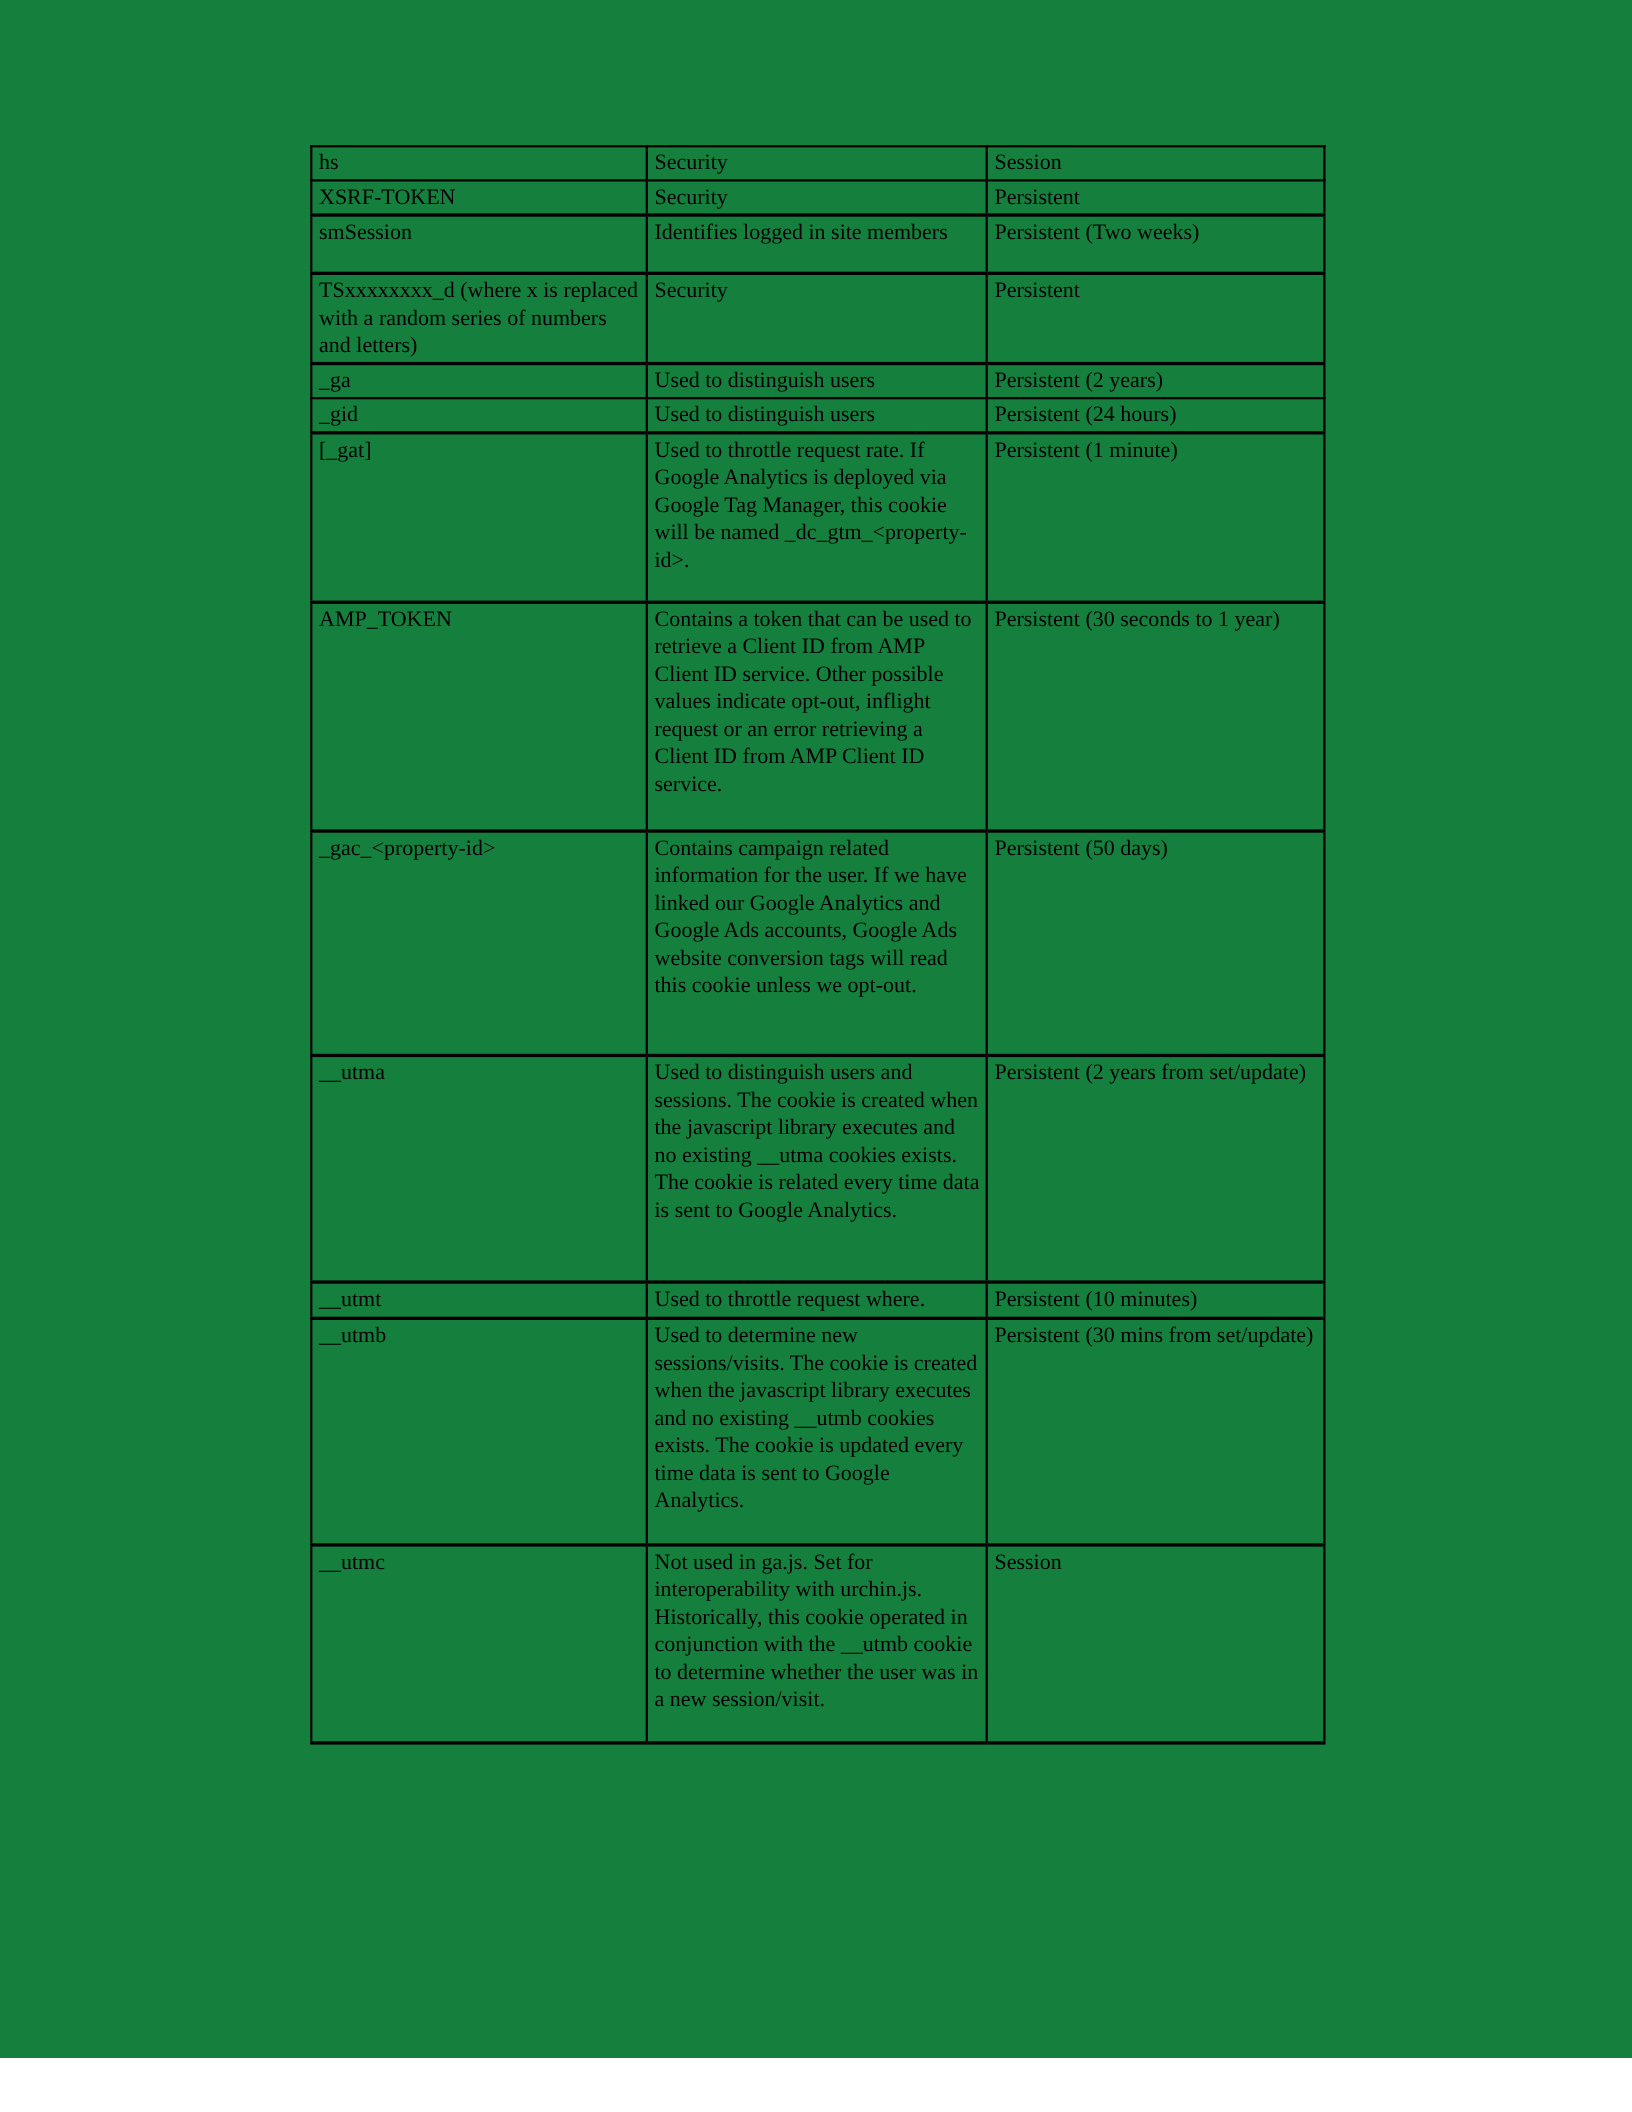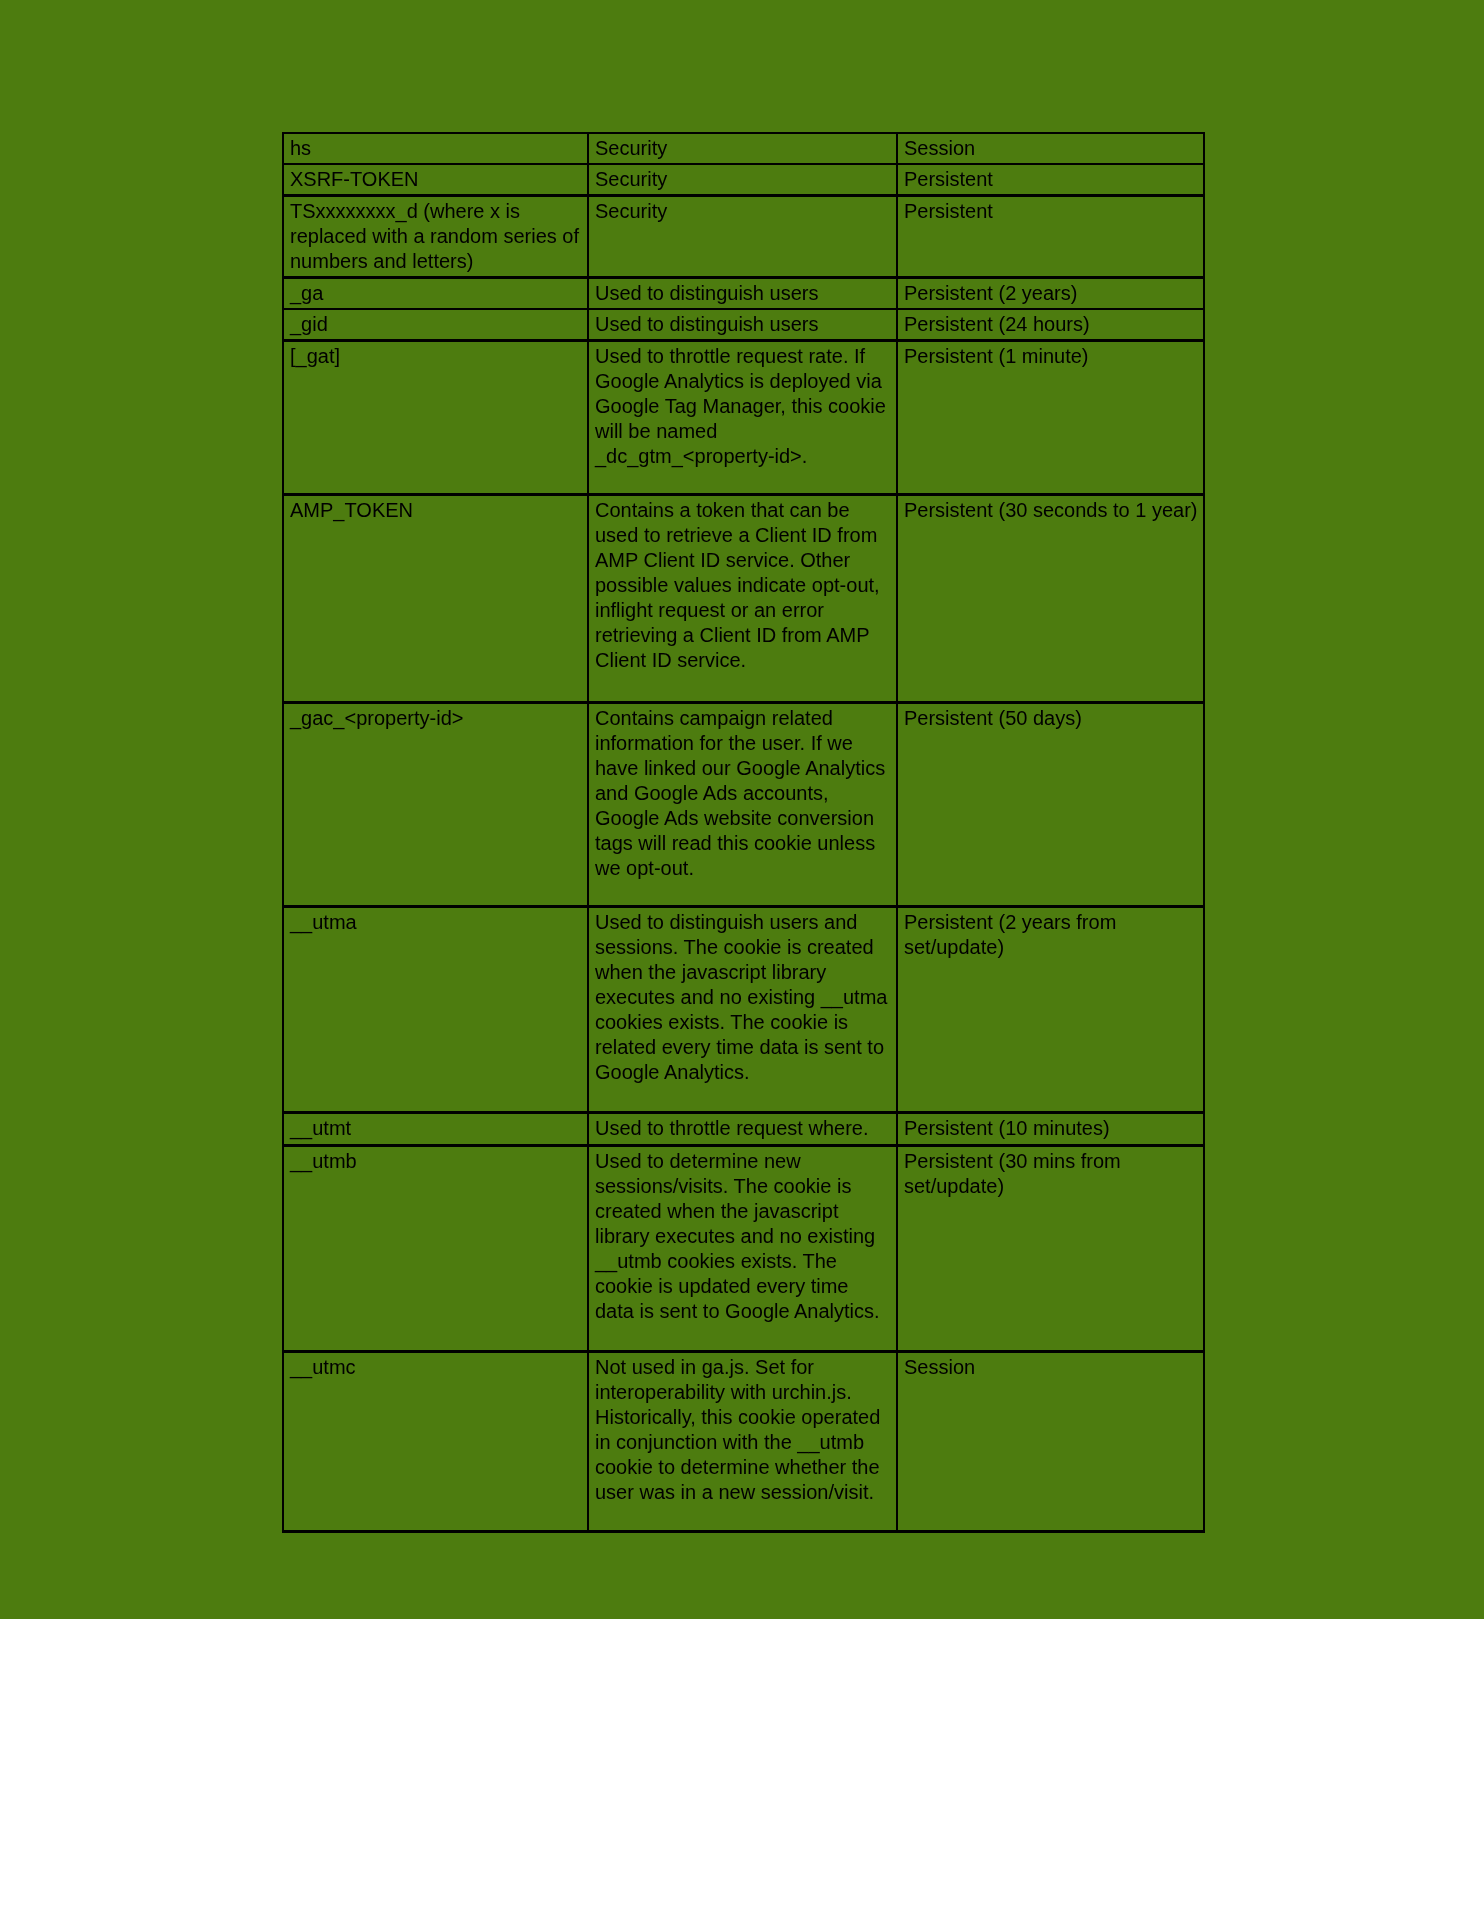--- a/index.html
+++ b/index.html
@@ -3,23 +3,23 @@
 <meta charset="utf-8">
 <style>
   html, body {
     margin: 0;
     padding: 0;
     background: #ffffff;
   }
   .page {
     position: relative;
     width: 1484px;
-    height: 1619px;
-    background: #4d7c0f;
-    font-family: Liberation Sans, sans-serif;
+    height: 1871px;
+    background: #15803d;
+    font-family: Liberation Serif, serif;
     color: #000000;
   }
   table.cookies {
     position: absolute;
     left: 282px;
     top: 132px;
     width: 921px;
     border-collapse: collapse;
     table-layout: fixed;
   }
@@ -67,20 +67,25 @@
       <tr class="r1">
         <td>hs</td>
         <td>Security</td>
         <td>Session</td>
       </tr>
       <tr class="r2 tb">
         <td>XSRF-TOKEN</td>
         <td>Security</td>
         <td>Persistent</td>
       </tr>
+      <tr class="r3 tb">
+        <td>smSession</td>
+        <td>Identifies logged in site members</td>
+        <td>Persistent (Two weeks)</td>
+      </tr>
       <tr class="r5 tb">
         <td>TSxxxxxxxx_d (where x is replaced with a random series of numbers and letters)</td>
         <td>Security</td>
         <td>Persistent</td>
       </tr>
       <tr class="r6">
         <td>_ga</td>
         <td>Used to distinguish users</td>
         <td>Persistent (2 years)</td>
       </tr>

